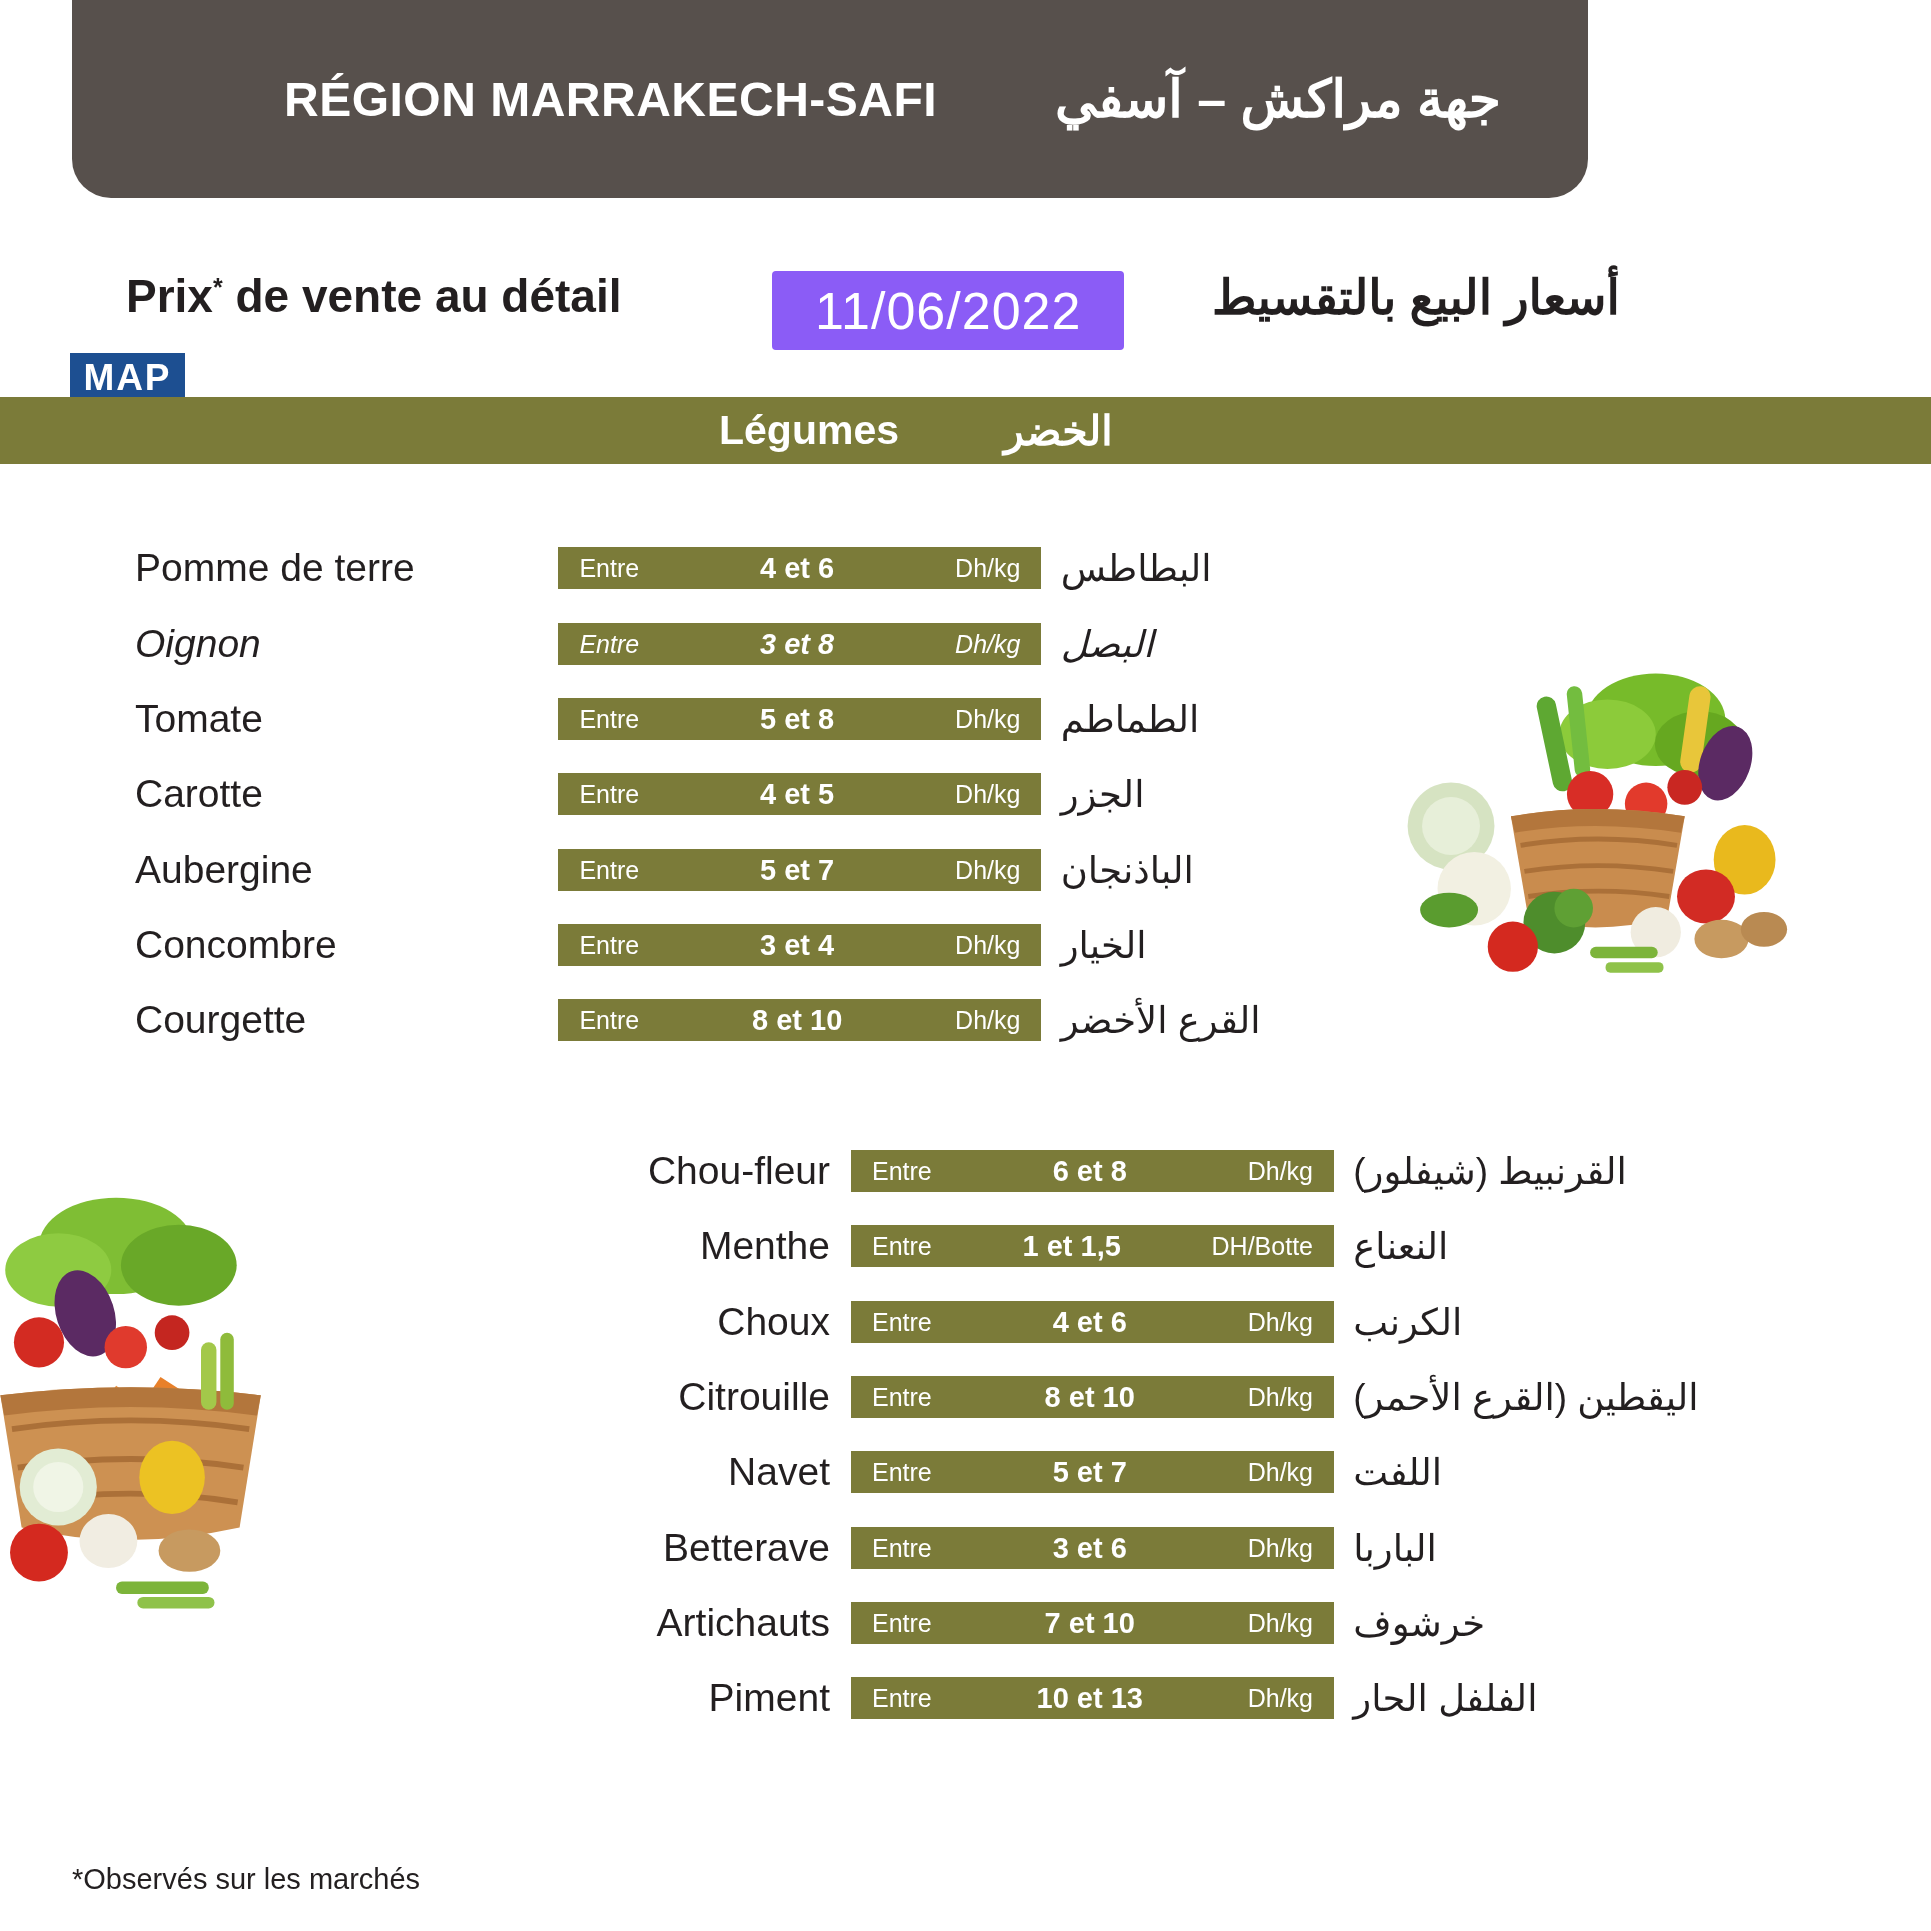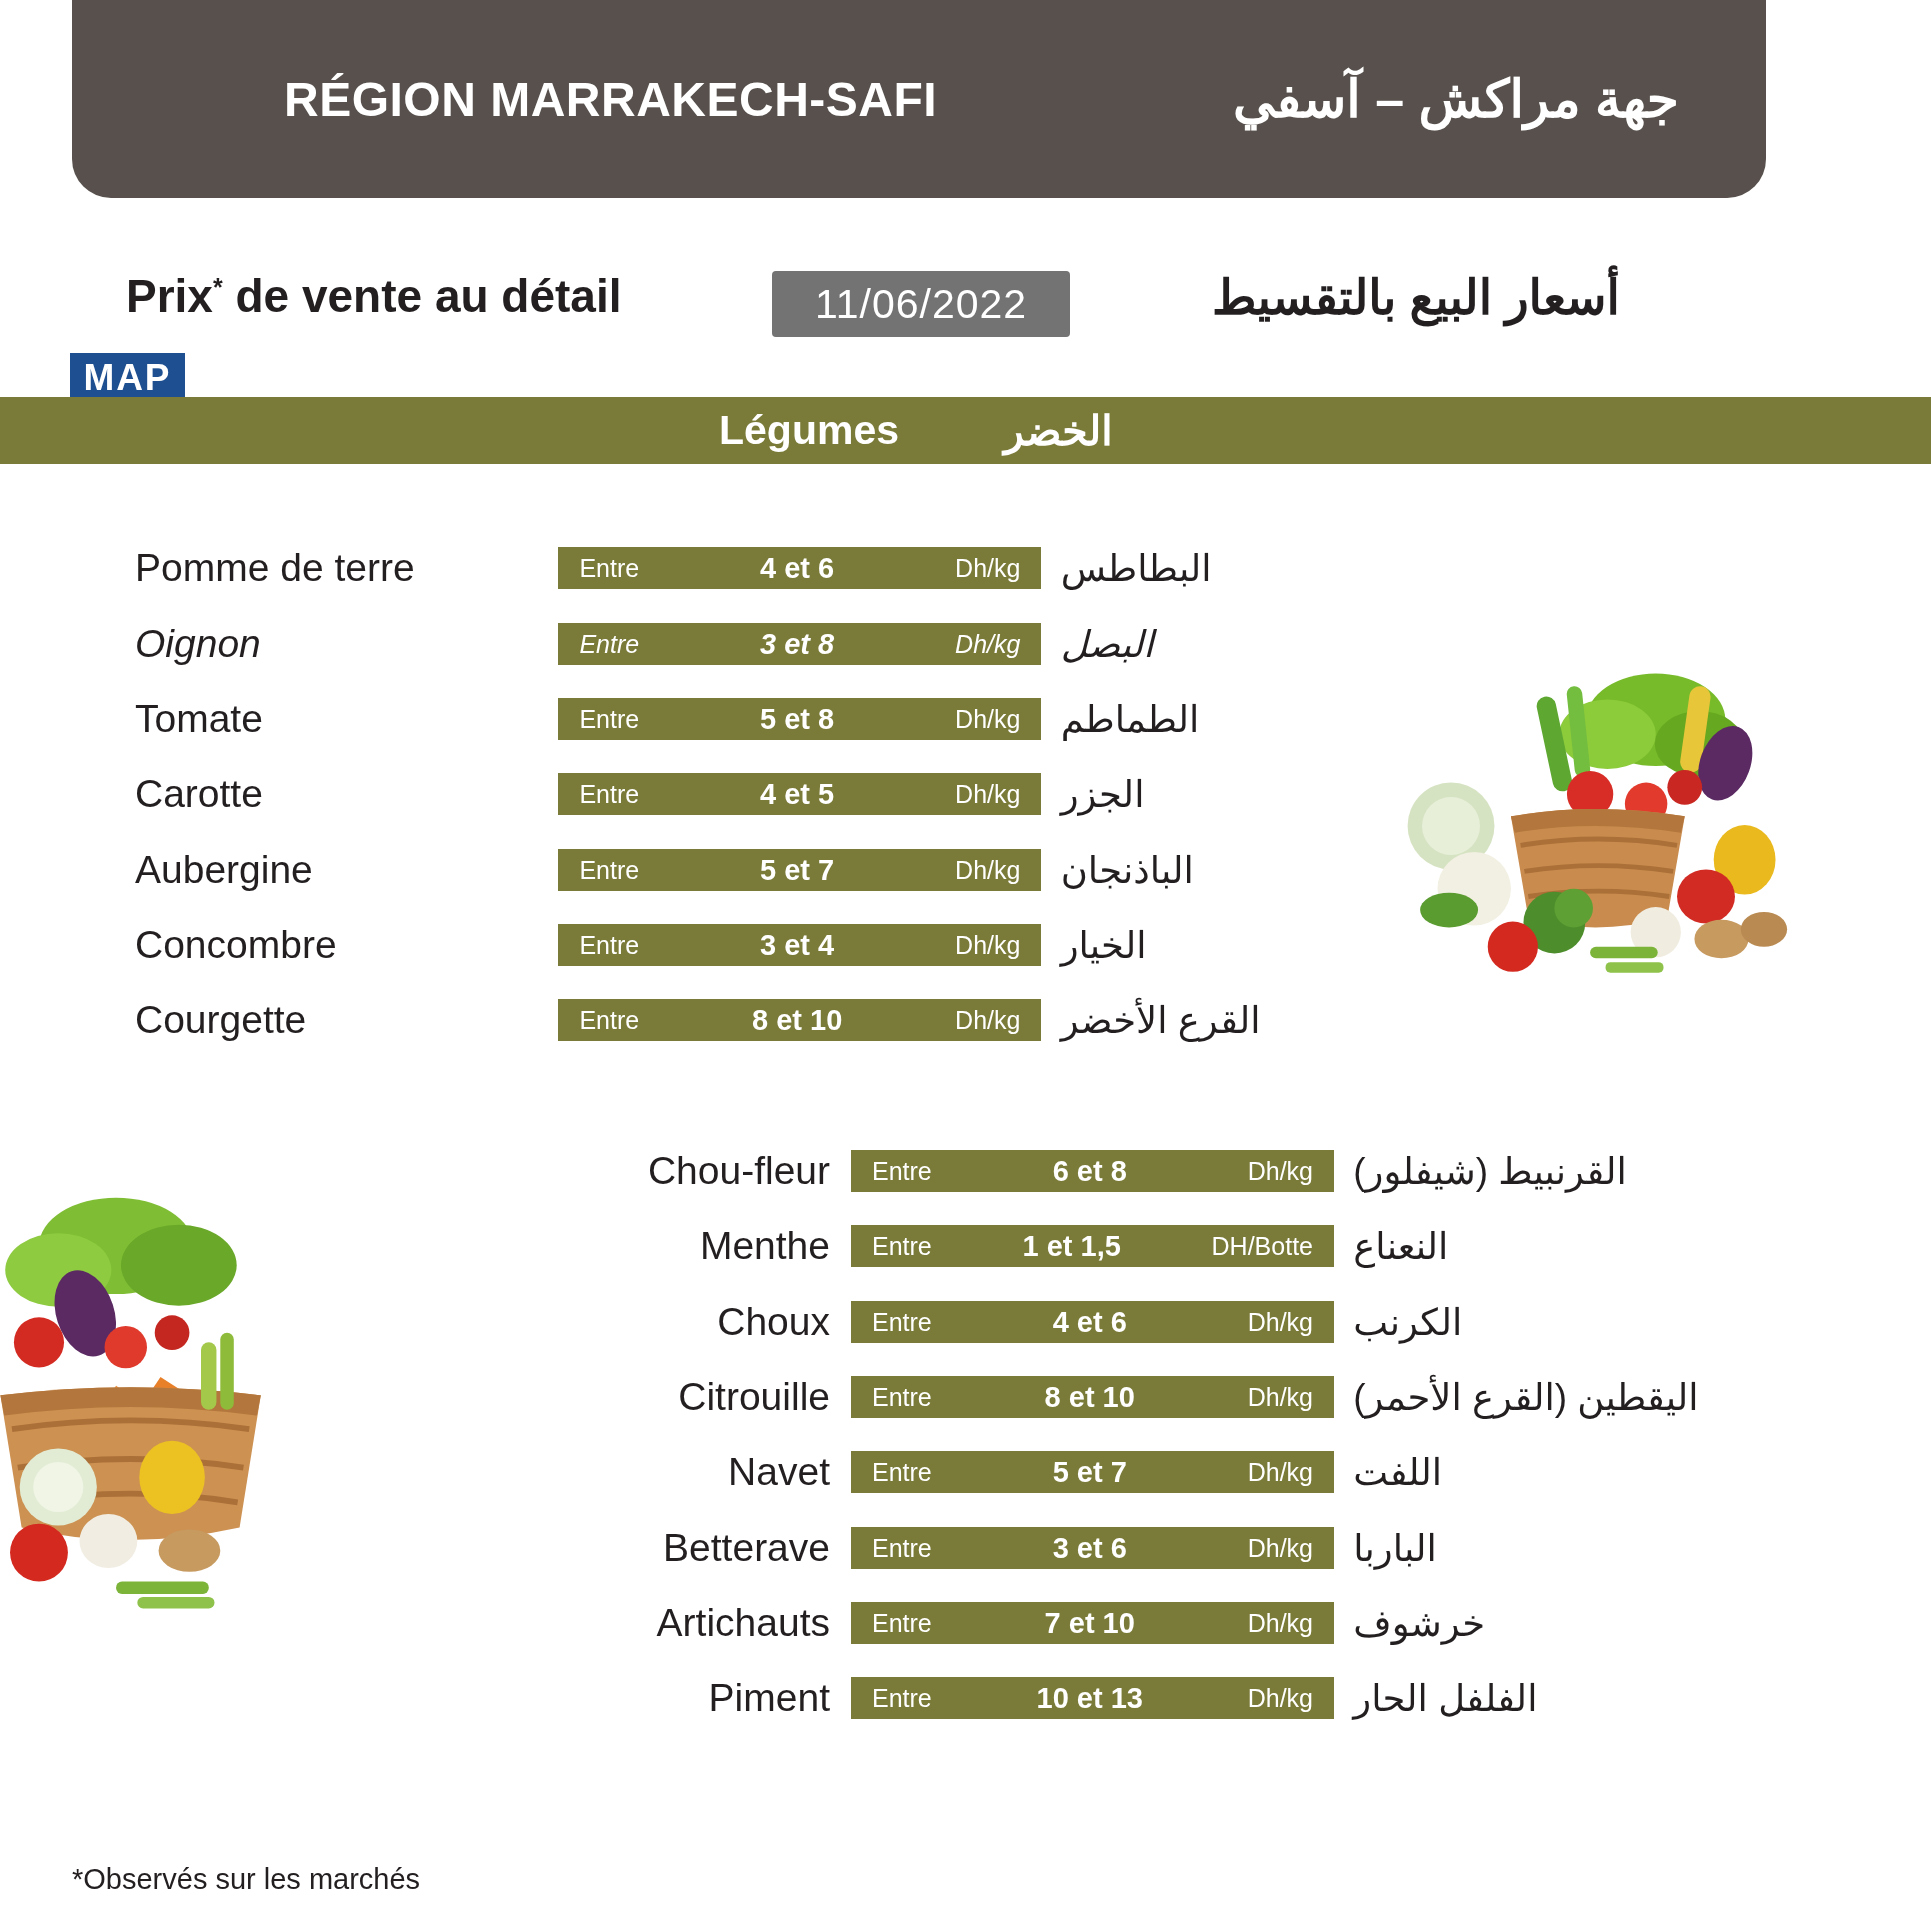--- a/index.html
+++ b/index.html
@@ -14,21 +14,21 @@
     font-family: "Liberation Sans", sans-serif;
     color: #231f20;
     overflow: hidden;
   }
 
   
   .header-bar {
     position: absolute;
     left: 72px;
     top: 0;
-    width: 1694px;
+    width: 1516px;
     height: 198px;
     background: #57504c;
     border-bottom-left-radius: 39px;
     border-bottom-right-radius: 39px;
     display: flex;
     align-items: center;
     justify-content: space-between;
     padding: 0 58px;
     box-sizing: border-box;
   }
@@ -67,23 +67,23 @@
     white-space: nowrap;
   }
   .title-fr sup {
     font-size: 25px;
     vertical-align: super;
   }
   .date-chip {
     position: absolute;
     left: 772px;
     top: 1.9px;
-    background: #737373;
-    color: #ffffff;
-    font-size: 41px;
+    background: #8b5cf6;
+    color: #ffffff;
+    font-size: 52px;
     padding: 9.7px 43px;
     border-radius: 3.9px;
     letter-spacing: 1px;
   }
   .title-ar {
     position: absolute;
     left: 1212px;
     top: 0;
     font-size: 48px;
     font-weight: bold;

